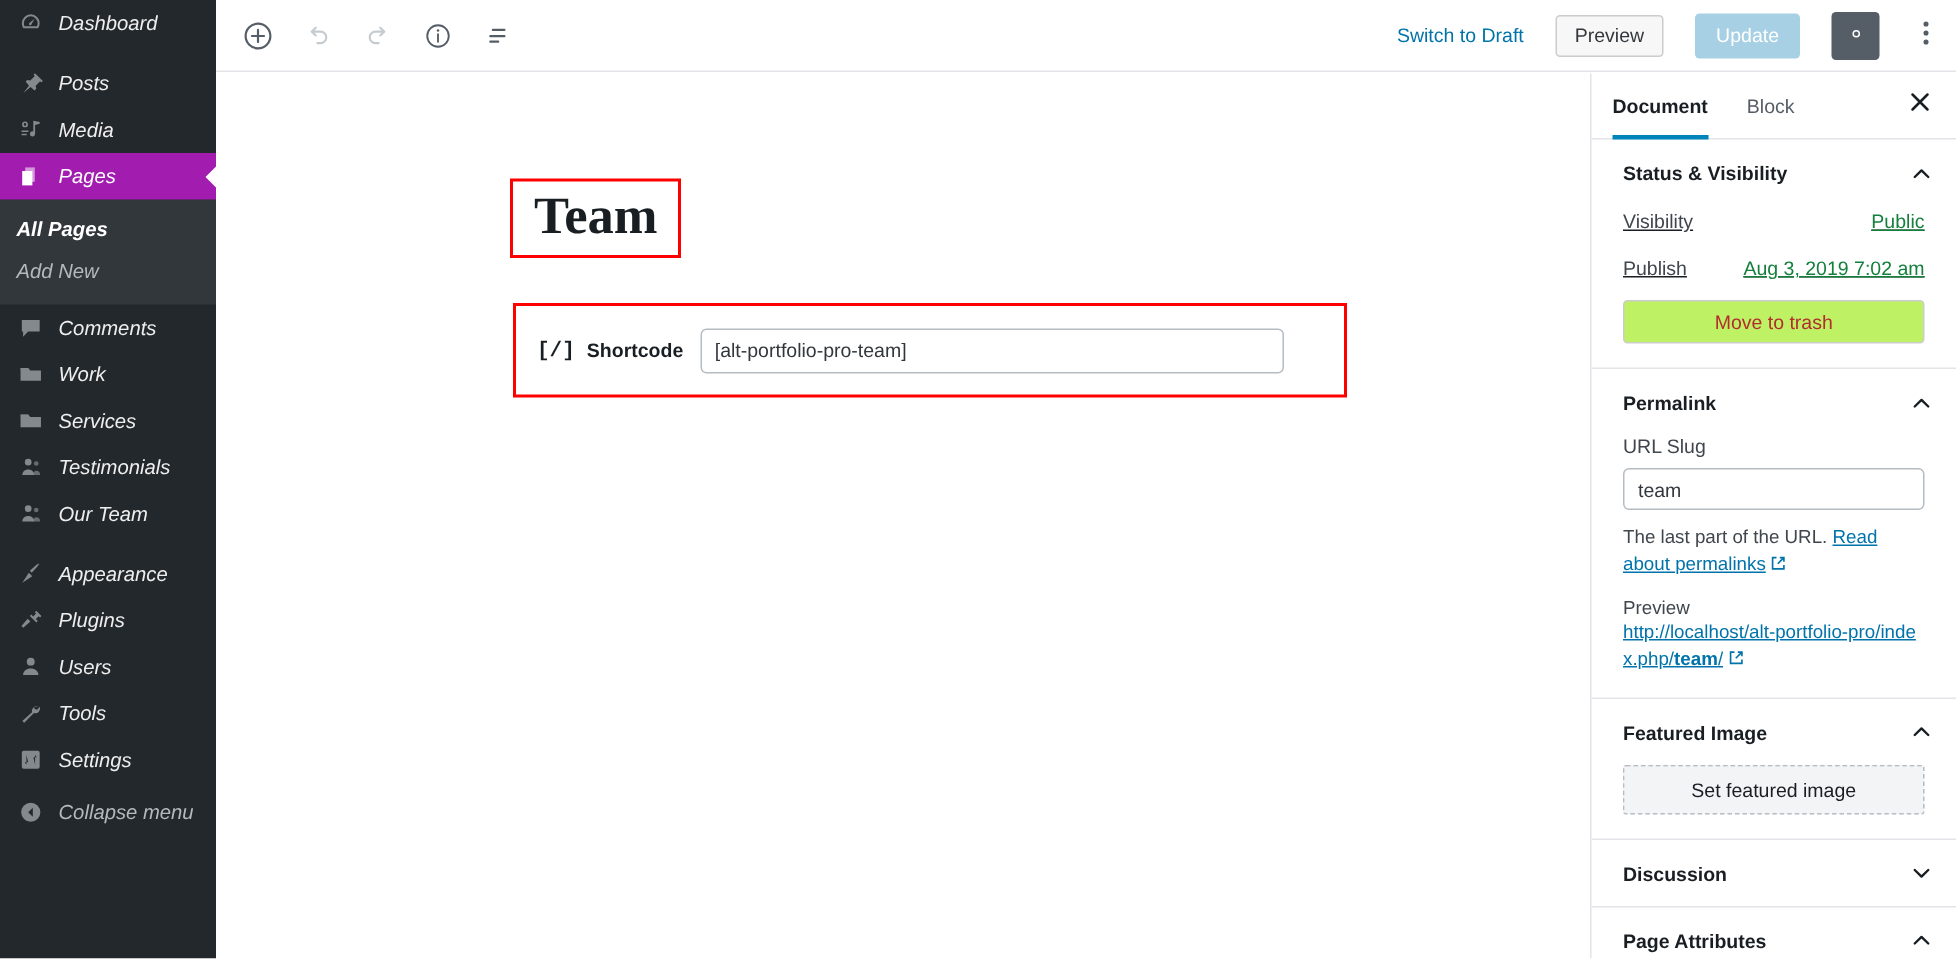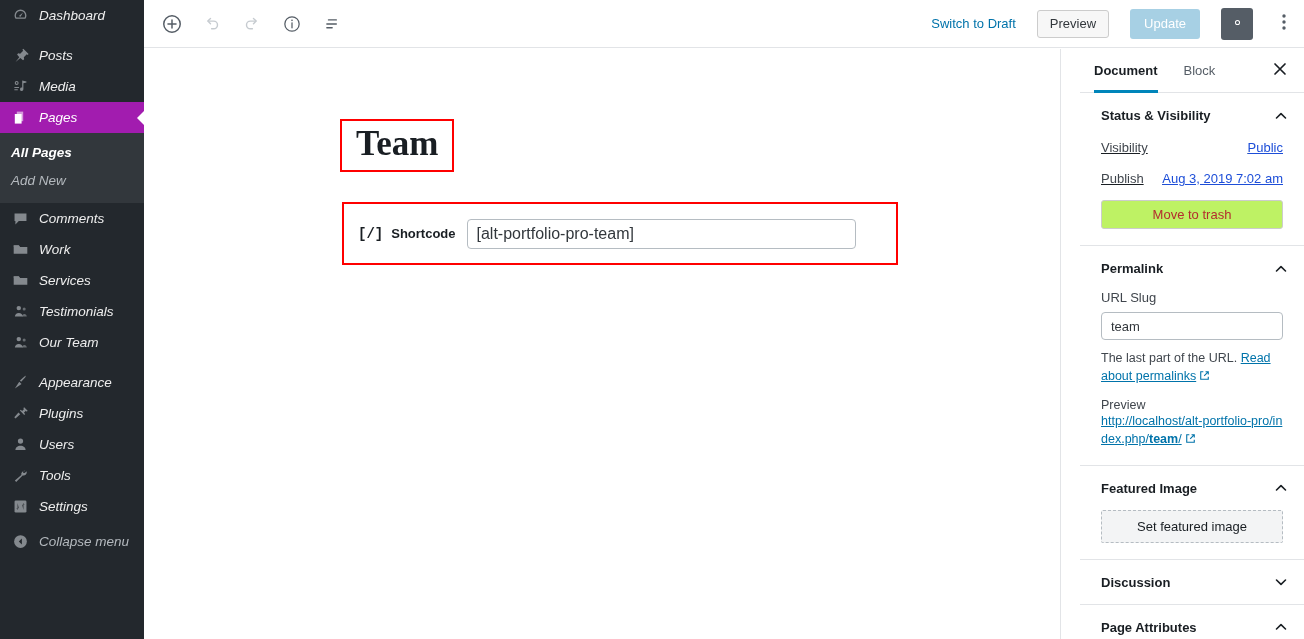--- a/index.html
+++ b/index.html
@@ -149,32 +149,32 @@
   }
   .sc-label {
     font-size: 13px; font-weight: bold;
     color: #191e23; margin-right: 11px;
     white-space: nowrap;
   }
   .sc-input {
     flex: 1; height: 30px; margin-right: 40px;
     border: 1px solid #b5bcc2; border-radius: 4px;
     padding: 0 9px;
-    font-family: inherit; font-size: 16px; color: #32373c;
+    font-family: inherit; font-size: 13px; color: #32373c;
     background: #fff;
   }
 
   
   #settings {
     position: absolute; right: 0; top: 49px;
     width: 244px; height: 590px;
     background: #ffffff;
     border-left: 1px solid #e2e4e7;
     overflow: hidden;
-    font-size: 13px; color: #191e23; padding-left: 19px;
+    font-size: 13px; color: #191e23;
   }
   #tabs {
     display: flex; align-items: center;
     height: 44px;
     border-bottom: 1px solid #e2e4e7;
     padding: 0 6px 0 14px;
   }
   .tab {
     position: relative;
     height: 44px; line-height: 44px;
@@ -205,21 +205,21 @@
   .panel-title { font-size: 13px; font-weight: bold; color: #191e23; }
   .chev { color: #191e23; display: flex; }
   .panel-body { padding: 0 21px 16px 21px; }
   .row {
     display: flex; align-items: flex-start; justify-content: space-between;
     padding: 3px 0 13px 0;
     text-decoration: underline;
   }
   .row-label { color: #40464d; font-size: 13px; }
   .row-value {
-    color: #1d4ed8; font-size: 13px;
+    color: #15803d; font-size: 13px;
     text-decoration: underline; cursor: pointer;
   }
   .btn-trash {
     width: 100%; height: 29px;
     border: 1px solid #cccccc; border-radius: 3px;
     background: #bef264;
     color: #b32d2e; font-size: 13px; cursor: pointer;
     font-family: inherit;
     margin-top: 1px;
   }

